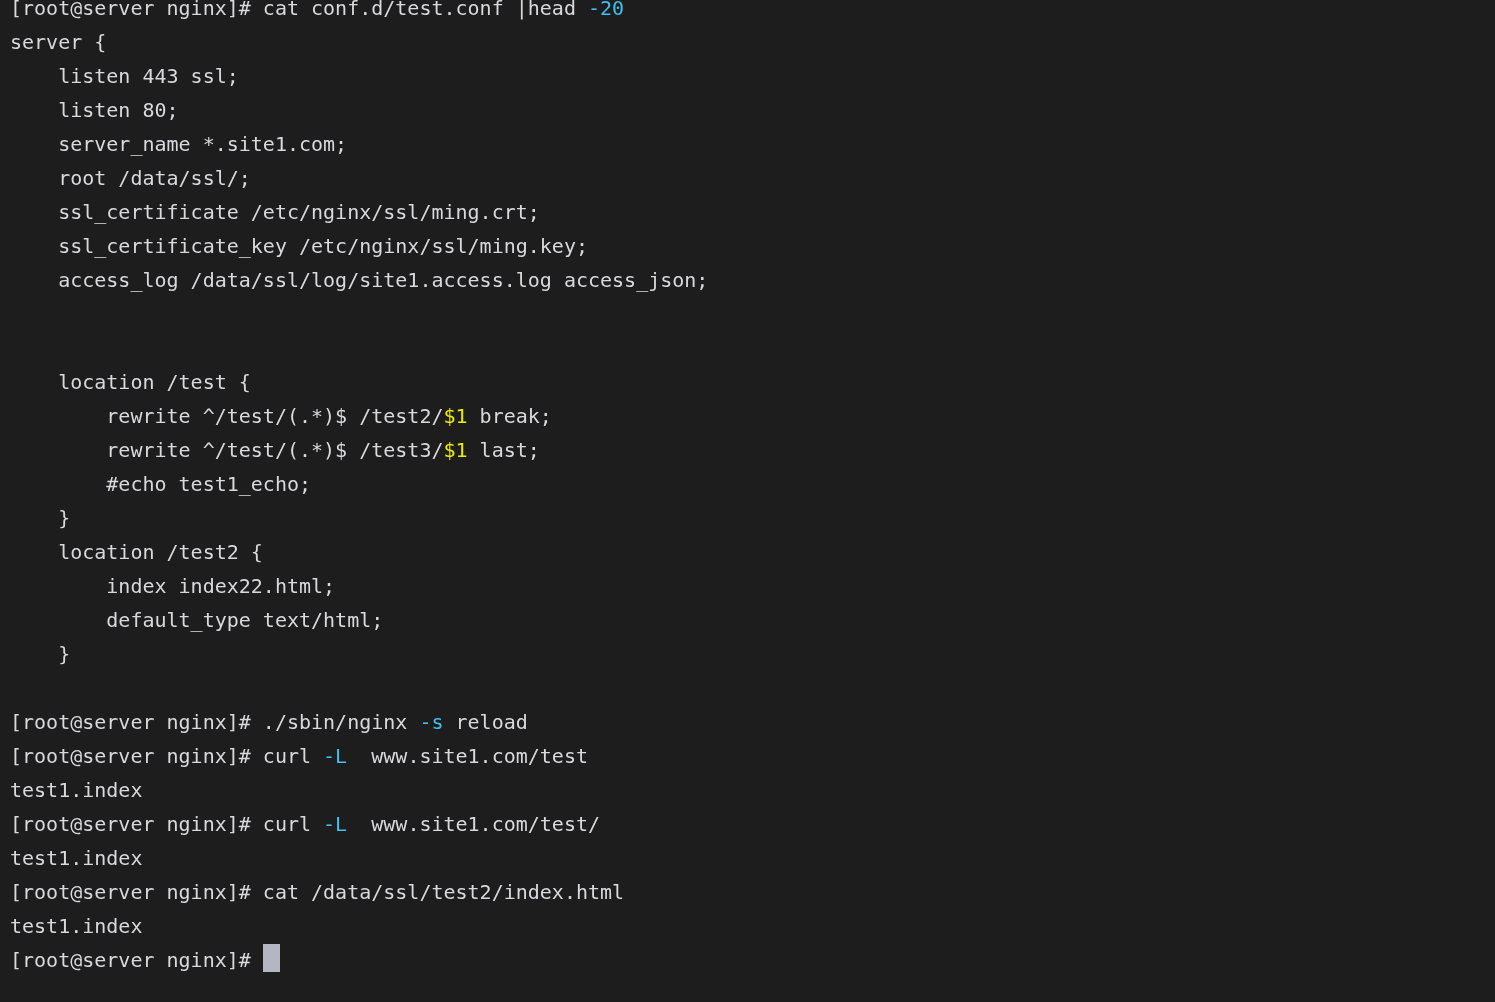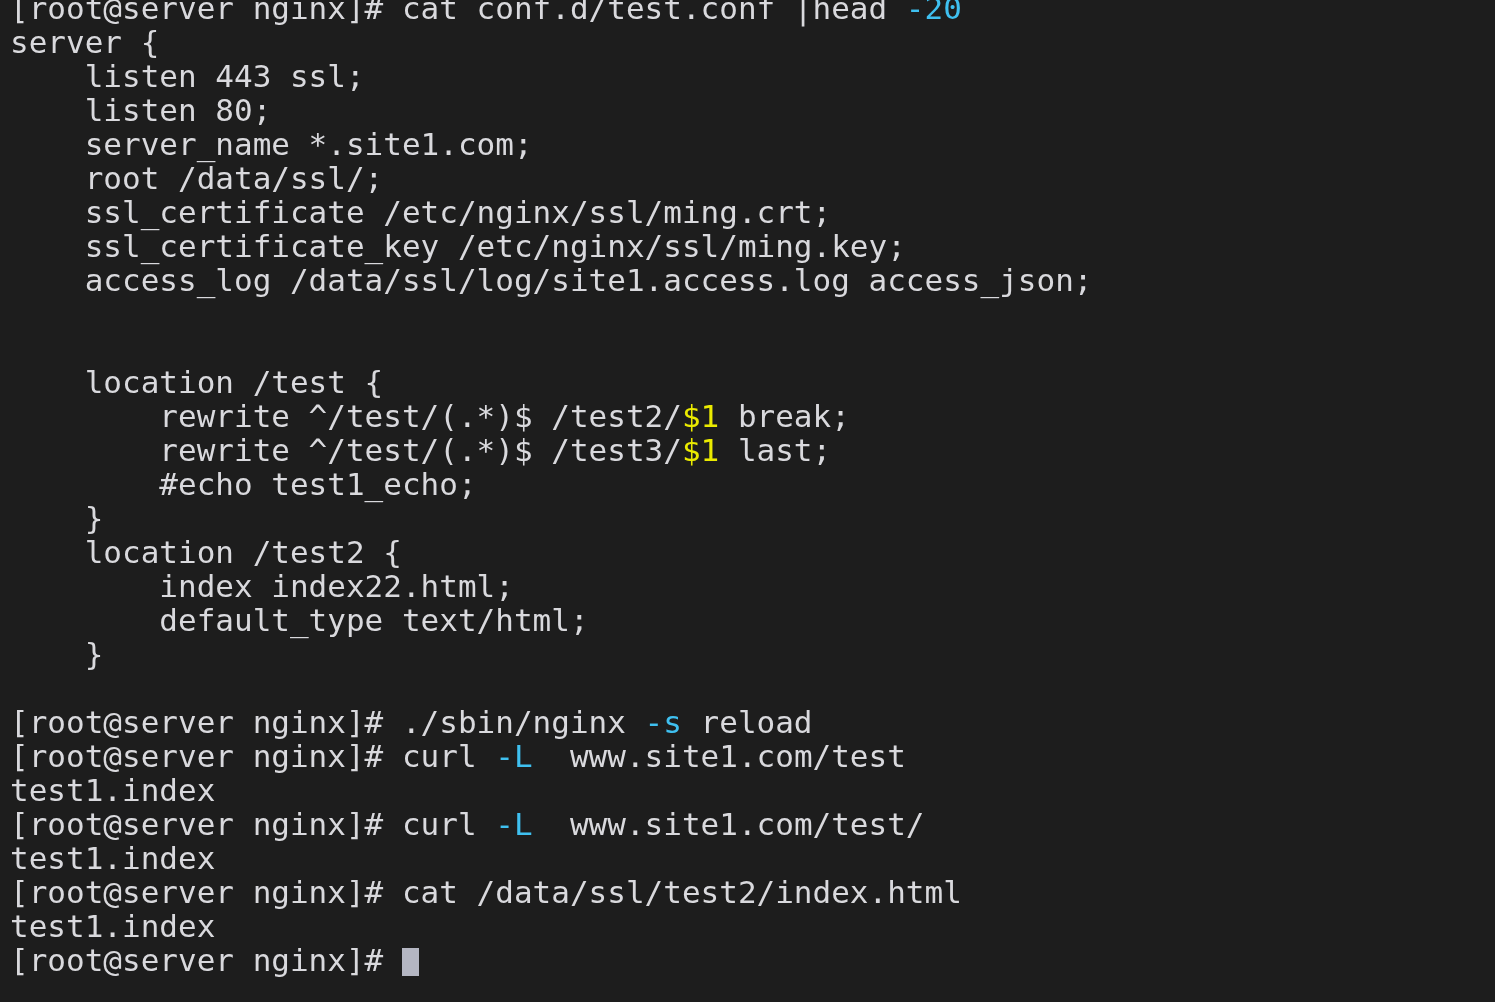--- a/index.html
+++ b/index.html
@@ -12,21 +12,21 @@
     width: 1495px;
     height: 1002px;
     overflow: hidden;
   }
   #terminal {
     position: relative;
     width: 1234px;
     height: 1002px;
     background: #1d1d1d;
     font-family: "DejaVu Sans Mono", "Liberation Mono", monospace;
-    font-size: 31px;
+    font-size: 20px;
     line-height: 34px;
     letter-spacing: 0px;
     color: #d9d9dd;
     padding: 16px;
     box-sizing: border-box;
     -webkit-font-smoothing: antialiased;
   }
   #screen {
     position: absolute;
     left: 10px;

